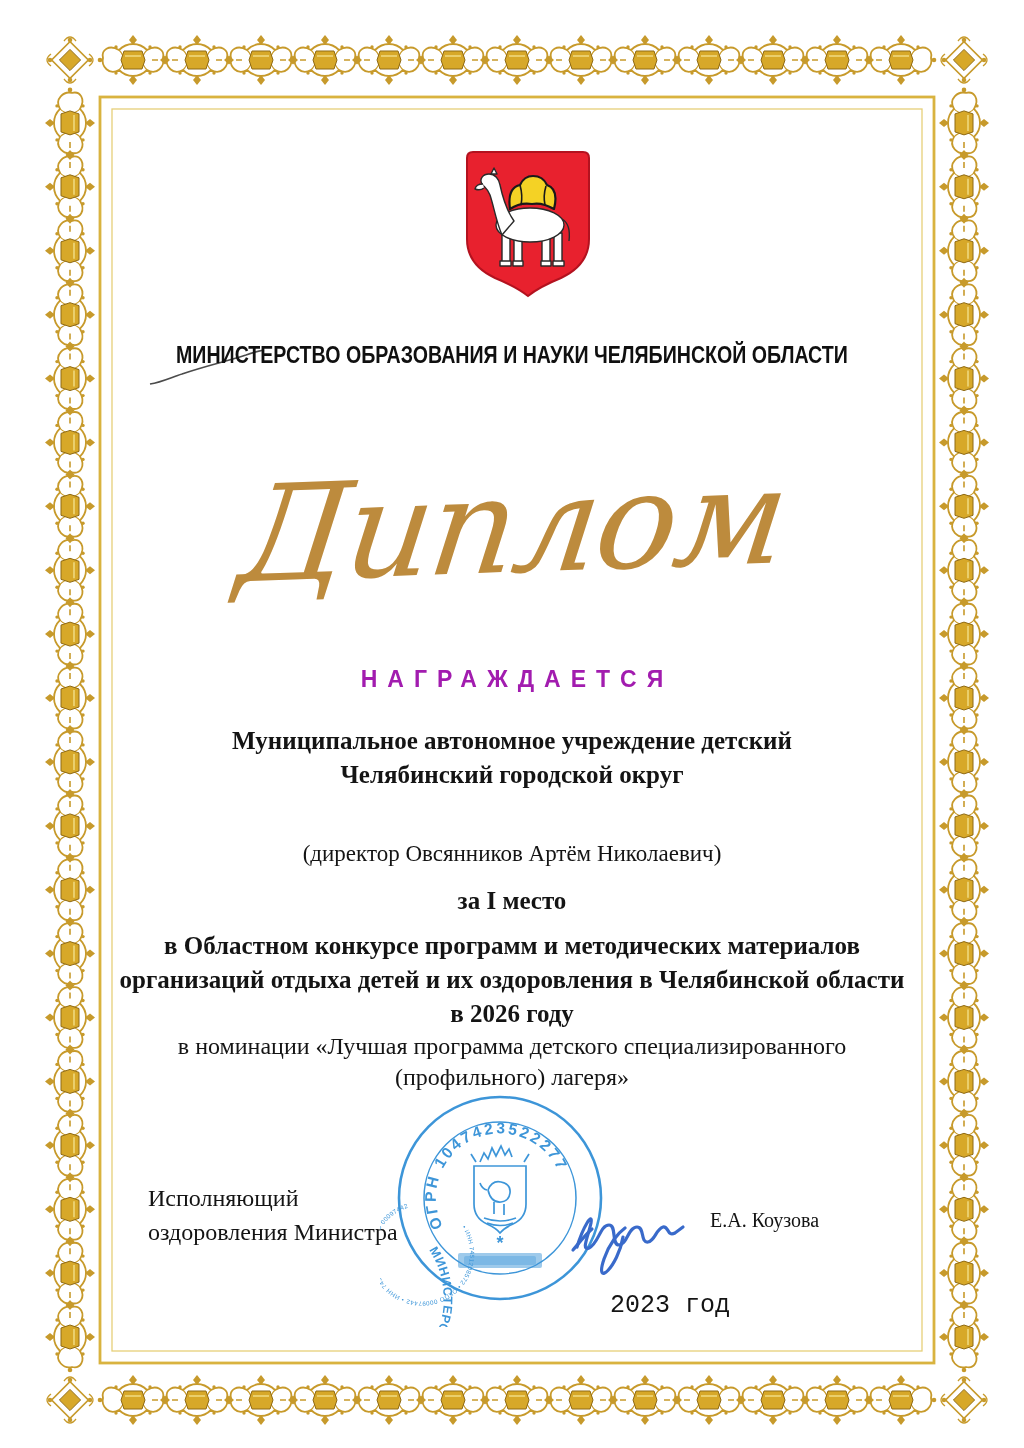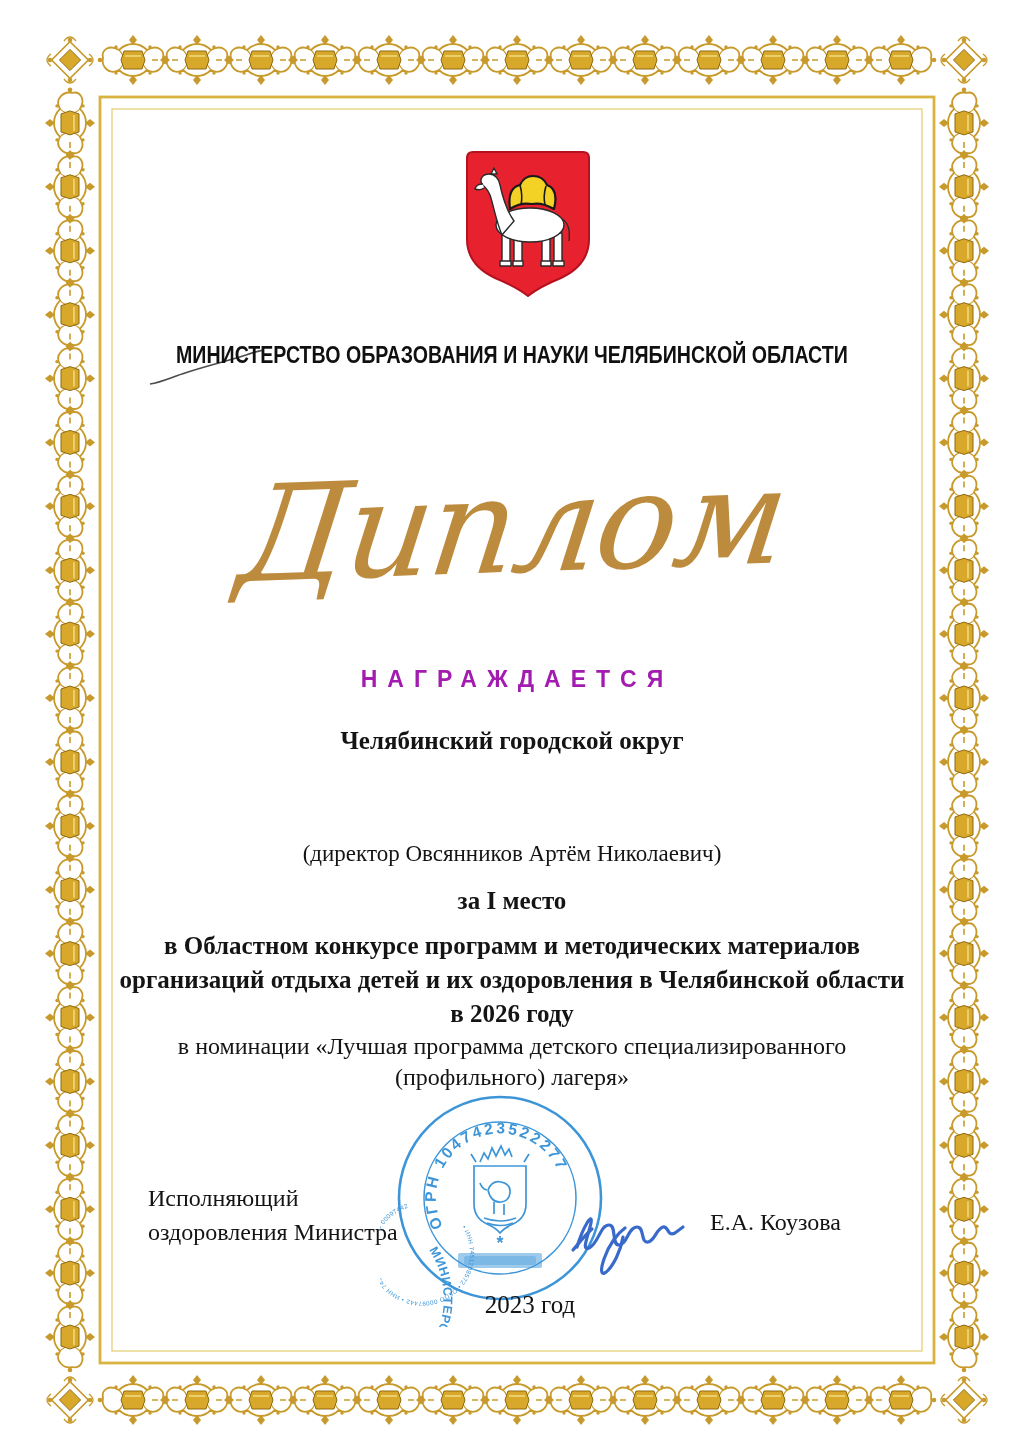--- a/index.html
+++ b/index.html
@@ -26,22 +26,22 @@
   .recipient{top:724px;left:82px;width:860px;text-align:center;
     font-weight:bold;font-size:25px;line-height:34px;}
   .director{top:841px;left:82px;width:860px;text-align:center;
     font-size:23px;}
   .place{top:887px;left:82px;width:860px;text-align:center;font-weight:bold;font-size:25px;}
   .competition{top:929px;left:112px;width:800px;text-align:center;
     font-weight:bold;font-size:25px;line-height:34px;}
   .nomination{top:1031px;left:112px;width:800px;text-align:center;
     font-size:24px;line-height:31px;}
   .sig-title{top:1181px;left:148px;width:330px;font-size:24px;line-height:34px;}
-  .sig-name{top:1209px;left:710px;width:220px;font-size:24px;}
-  .year{top:1291px;left:330px;width:400px;text-align:center;font-size:25px;z-index:6;}
+  .sig-name{top:1209px;left:710px;width:220px;font-size:20px;}
+  .year{top:1291px;left:330px;width:400px;text-align:right;font-size:25px;z-index:6;font-family:Liberation Mono, monospace;}
   .stamp-svg{top:1077px;left:380px;z-index:5;opacity:.93;}
   .coat-svg{top:147px;left:458px;}
   .border-svg{top:0;left:0;pointer-events:none;}
   .seal-text{font-family:"Liberation Sans", sans-serif;fill:#2f8ed6;}
   .ring1{font-size:12.6px;font-weight:bold;letter-spacing:.6px;}
   .ring-ogrn{font-size:15.5px;font-weight:bold;letter-spacing:2.6px;}
   .ring-tiny{font-size:6.2px;letter-spacing:.4px;}
 </style>
 </head>
 <body>
@@ -247,20 +247,21 @@
     <span class="squeeze">МИНИСТЕРСТВО ОБРАЗОВАНИЯ И НАУКИ ЧЕЛЯБИНСКОЙ ОБЛАСТИ</span>
   </div>
 
   <div class="abs title">
     <span class="script">Диплом</span>
   </div>
 
   <div class="abs award-label">НАГРАЖДАЕТСЯ</div>
 
   <div class="abs recipient">
+    <div>Муниципальное автономное учреждение детский</div>
     <div>Челябинский городской округ</div>
   </div>
 
   <div class="abs director">(директор Овсянников Артём Николаевич)</div>
 
   <div class="abs place">за I место</div>
 
   <div class="abs competition">в Областном конкурсе программ и методических материалов организаций отдыха детей и их оздоровления в Челябинской области в 2026 году</div>
 
   <div class="abs nomination">в номинации «Лучшая программа детского специализированного (профильного) лагеря»</div>

